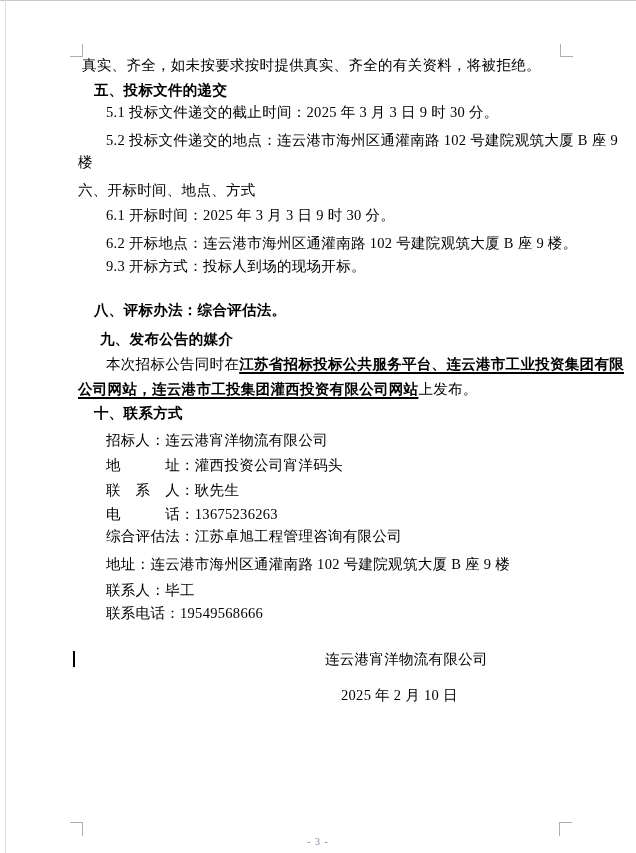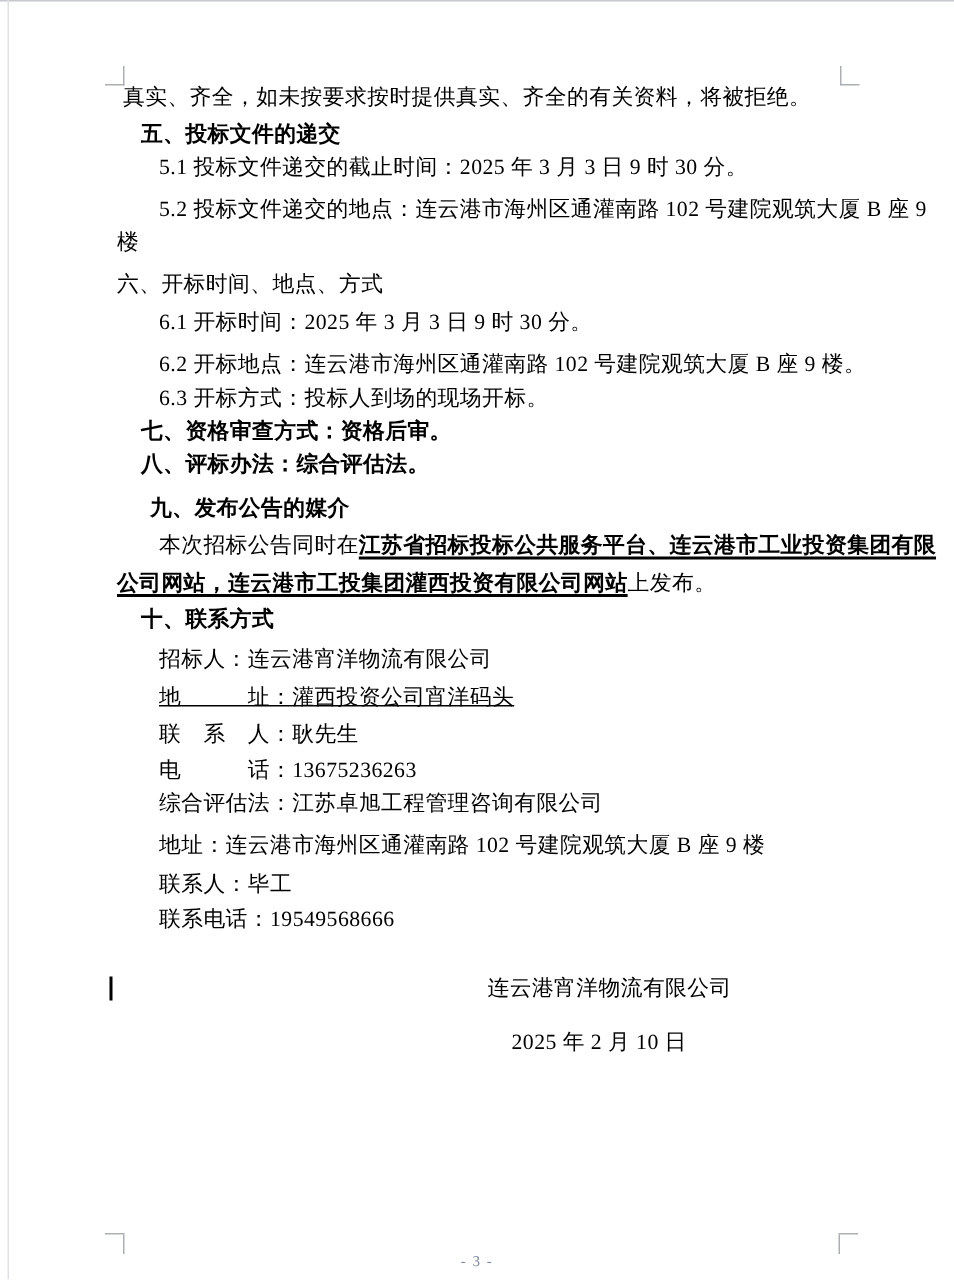--- a/index.html
+++ b/index.html
@@ -34,21 +34,21 @@
   .l07{top:207px;left:106px;}
   .l08{top:235px;left:106px;}
   .l09{top:258px;left:106px;}
   .l10{top:280px;left:78px;}
   .l11{top:302px;left:78px;}
   .l12{top:331px;left:84px;}
   .l13{top:356px;left:106px;}
   .l14{top:381px;left:78px;}
   .l15{top:405px;left:78px;}
   .l16{top:432px;left:106px;}
-  .l17{top:457px;left:106px;text-decoration:underline;}
+  .l17{top:457px;left:106px;}
   .l18{top:482px;left:106px;}
   .l19{top:506px;left:106px;}
   .l20{top:528px;left:106px;}
   .l21{top:556px;left:106px;}
   .l22{top:582px;left:106px;}
   .l23{top:605px;left:106px;}
   .l24{top:651px;left:325px;font-family:Liberation Serif, serif;}
   .l25{top:687px;left:341px;}
 
   .caret{position:absolute;left:73px;top:651px;width:2px;height:16px;background:#000;}
@@ -85,23 +85,22 @@
   <div class="line l01">真实、齐全，如未按要求按时提供真实、齐全的有关资料，将被拒绝。</div>
 
   <div class="line l02 b">五、投标文件的递交</div>
   <div class="line l03">5.1 投标文件递交的截止时间：2025 年 3 月 3 日 9 时 30 分。</div>
   <div class="line l04">5.2 投标文件递交的地点：连云港市海州区通灌南路 102 号建院观筑大厦 B 座 9</div>
   <div class="line l05">楼</div>
 
   <div class="line l06">六、开标时间、地点、方式</div>
   <div class="line l07">6.1 开标时间：2025 年 3 月 3 日 9 时 30 分。</div>
   <div class="line l08">6.2 开标地点：连云港市海州区通灌南路 102 号建院观筑大厦 B 座 9 楼。</div>
-  <div class="line l09">6.3 开标方式：投标人到场的现场开标。</div>
+  <div class="line l09">9.3 开标方式：投标人到场的现场开标。</div>
 
-  <div class="line l10 b">七、资格审查方式：资格后审。</div>
   <div class="line l11 b">八、评标办法：综合评估法。</div>
   <div class="line l12 b">九、发布公告的媒介</div>
 
   <div class="line l13"><span>本次招标公告同时在</span><span class="u">江苏省招标投标公共服务平台、连云港市工业投资集团有限</span></div>
   <div class="line l14"><span class="u">公司网站，连云港市工投集团灌西投资有限公司网站</span><span>上发布。</span></div>
 
   <div class="line l15 b">十、联系方式</div>
   <div class="line l16">招标人：连云港宵洋物流有限公司</div>
   <div class="line l17">地　　　址：灌西投资公司宵洋码头</div>
   <div class="line l18">联　系　人：耿先生</div>

